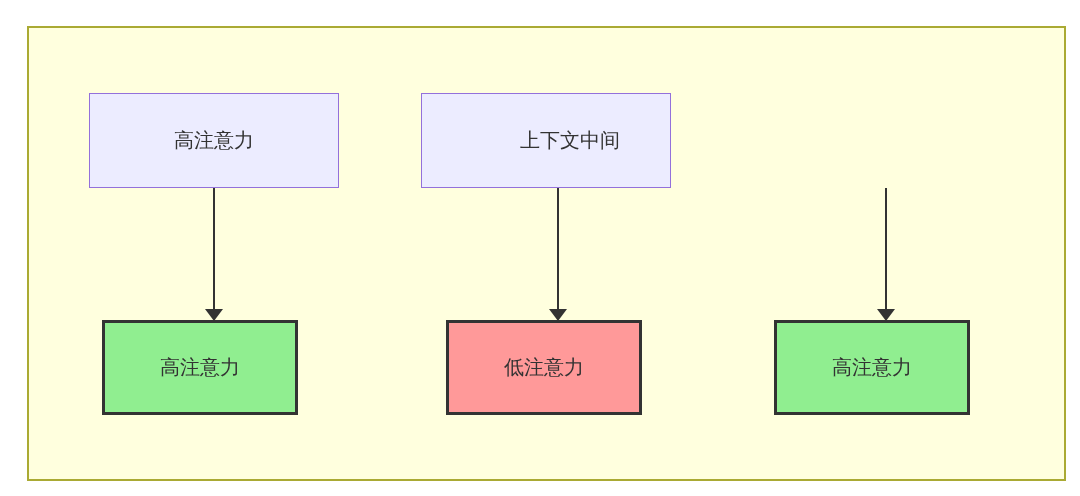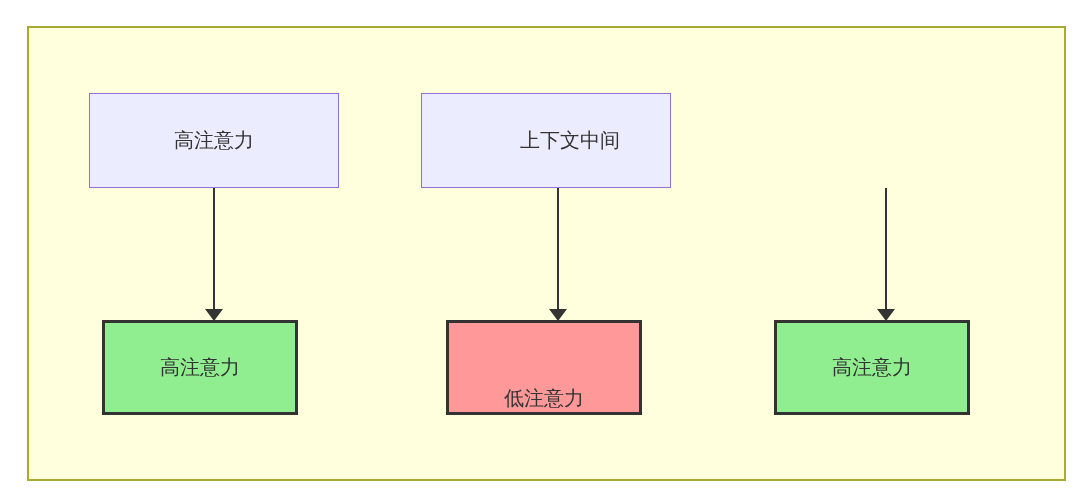--- a/index.html
+++ b/index.html
@@ -51,21 +51,21 @@
     background: var(--top-node-fill, #ececff);
     border: 1.5px solid var(--top-node-border, #9370db);
   }
   .node.bottom {
     top: 292px;
     width: 196px;
     height: 95px;
     border: 3px solid var(--status-border, #333333);
   }
   .node.high { background: var(--high-fill, #90ee90); }
-  .node.low  { background: var(--low-fill, #ff9999); align-items: flex-end; }
+  .node.low  { background: var(--low-fill, #ff9999); }
 
   .c1.top { left: 60px; }
   .c2.top { left: 392px; padding-left: 48px; }
   .c3.top { left: 732px; }
   .c1.bottom { left: 73px; }
   .c2.bottom { left: 417px; }
   .c3.bottom { left: 745px; }
 
   .arrow-line {
     position: absolute;

